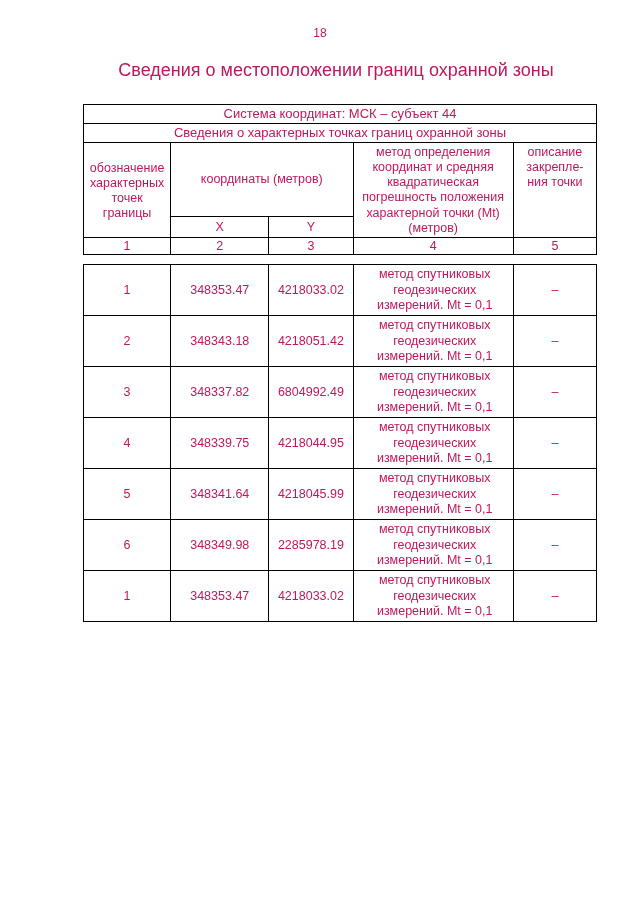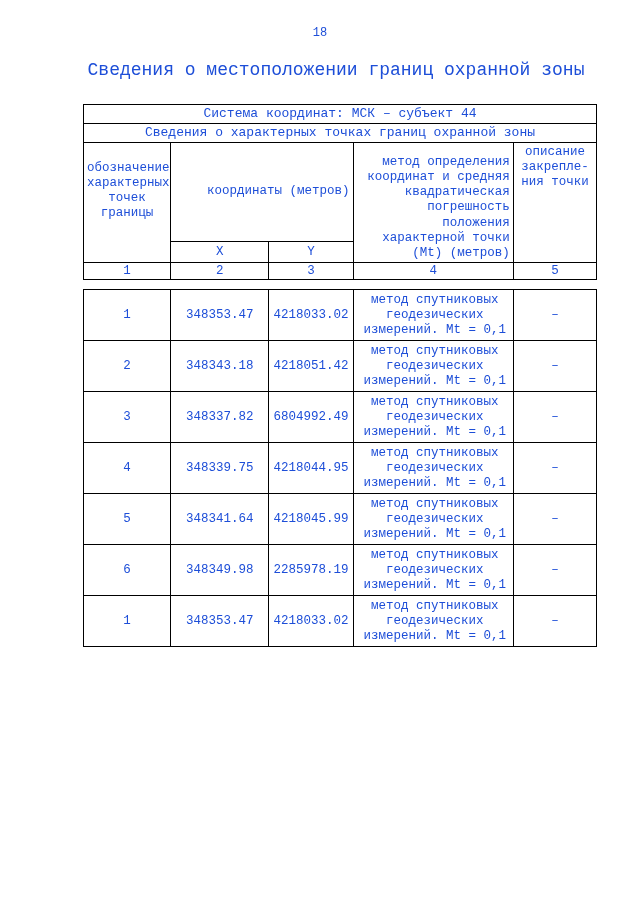--- a/index.html
+++ b/index.html
@@ -5,22 +5,22 @@
   html, body {
     margin: 0;
     padding: 0;
     background: #ffffff;
   }
   .page {
     position: relative;
     width: 640px;
     height: 652px;
     background: #ffffff;
-    font-family: Liberation Mono, monospace;
-    color: #1d4ed8;
+    font-family: Liberation Sans, sans-serif;
+    color: #be185d;
     overflow: hidden;
   }
   .page-number {
     position: absolute;
     top: 26px;
     left: 0;
     width: 100%;
     text-align: center;
     font-size: 12px;
   }
@@ -59,31 +59,31 @@
     text-align: center;
     font-size: 13px;
     padding: 1px 2px;
   }
   .col-head {
     text-align: center;
     vertical-align: top;
     padding-top: 18px;
   }
   .coords-group {
-    text-align: right;
+    text-align: center;
     vertical-align: middle;
   }
   .xy-head {
     text-align: center;
     height: 18px;
   }
   .method-head {
-    text-align: right;
+    text-align: center;
     vertical-align: top;
-    padding-top: 12px;
+    padding-top: 2px;
   }
   .desc-head {
     text-align: center;
     vertical-align: top;
     padding-top: 2px;
     white-space: pre-line;
   }
   .num-row td {
     text-align: center;
     height: 16px;

